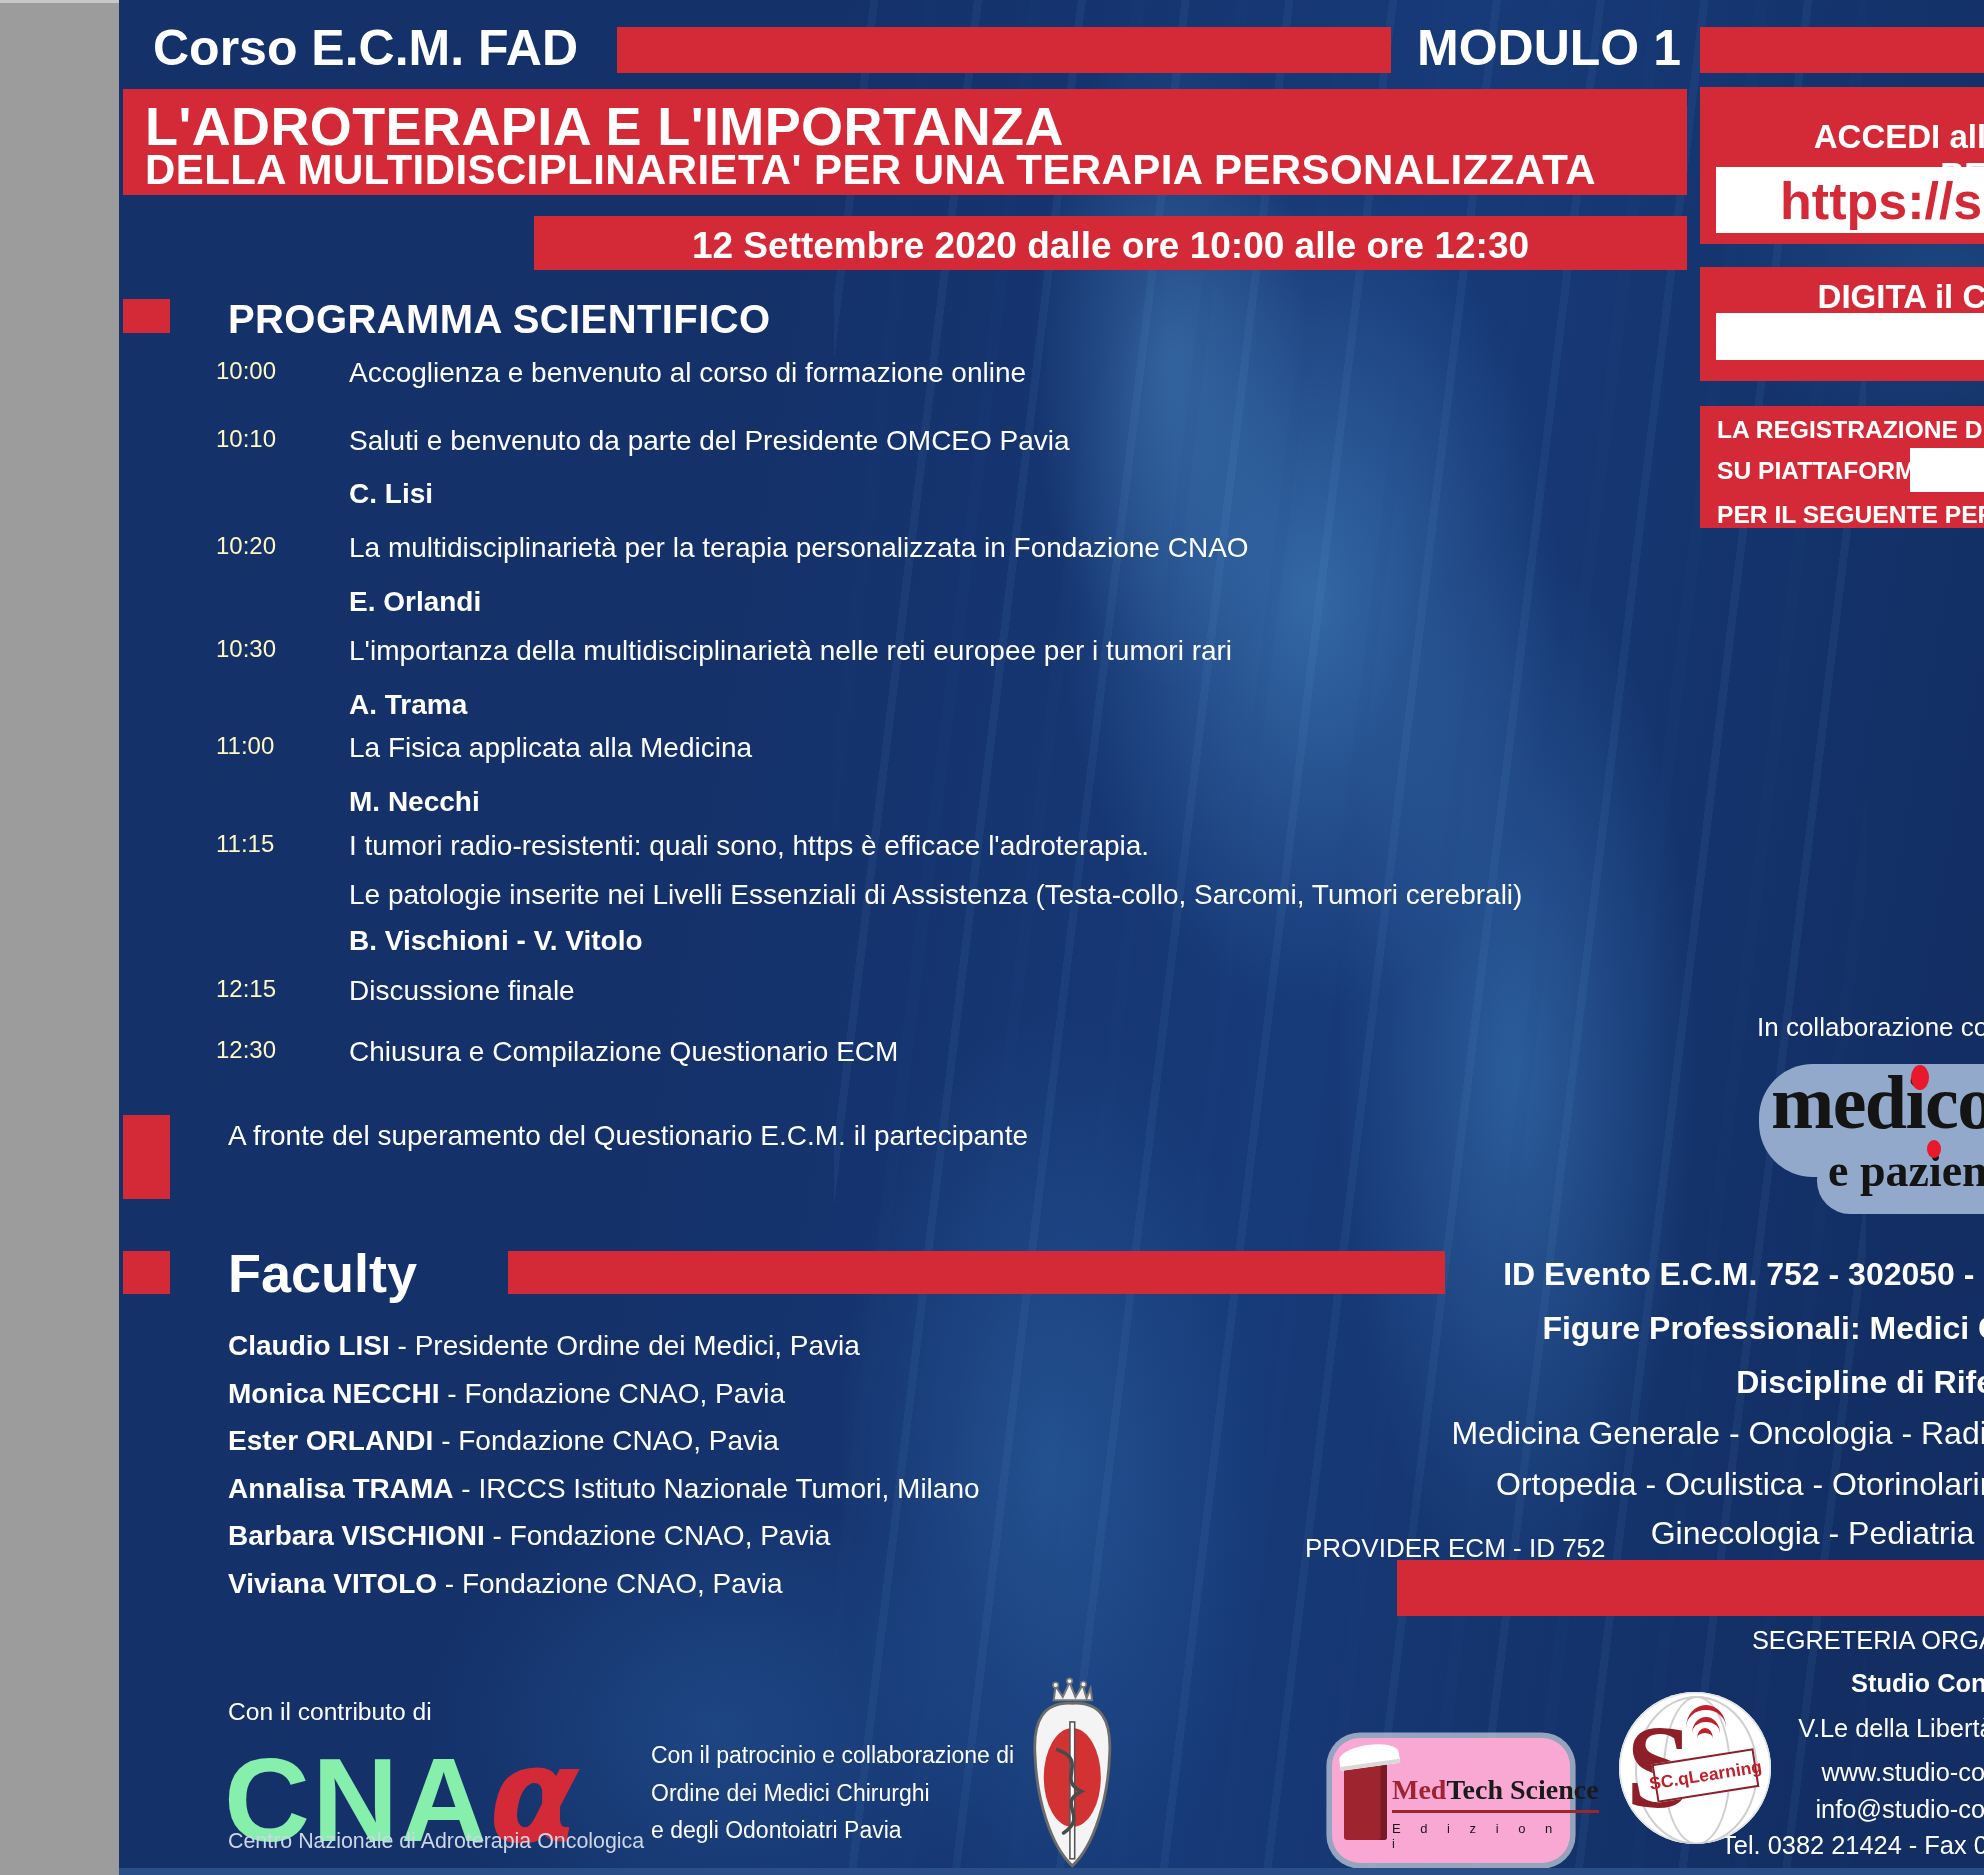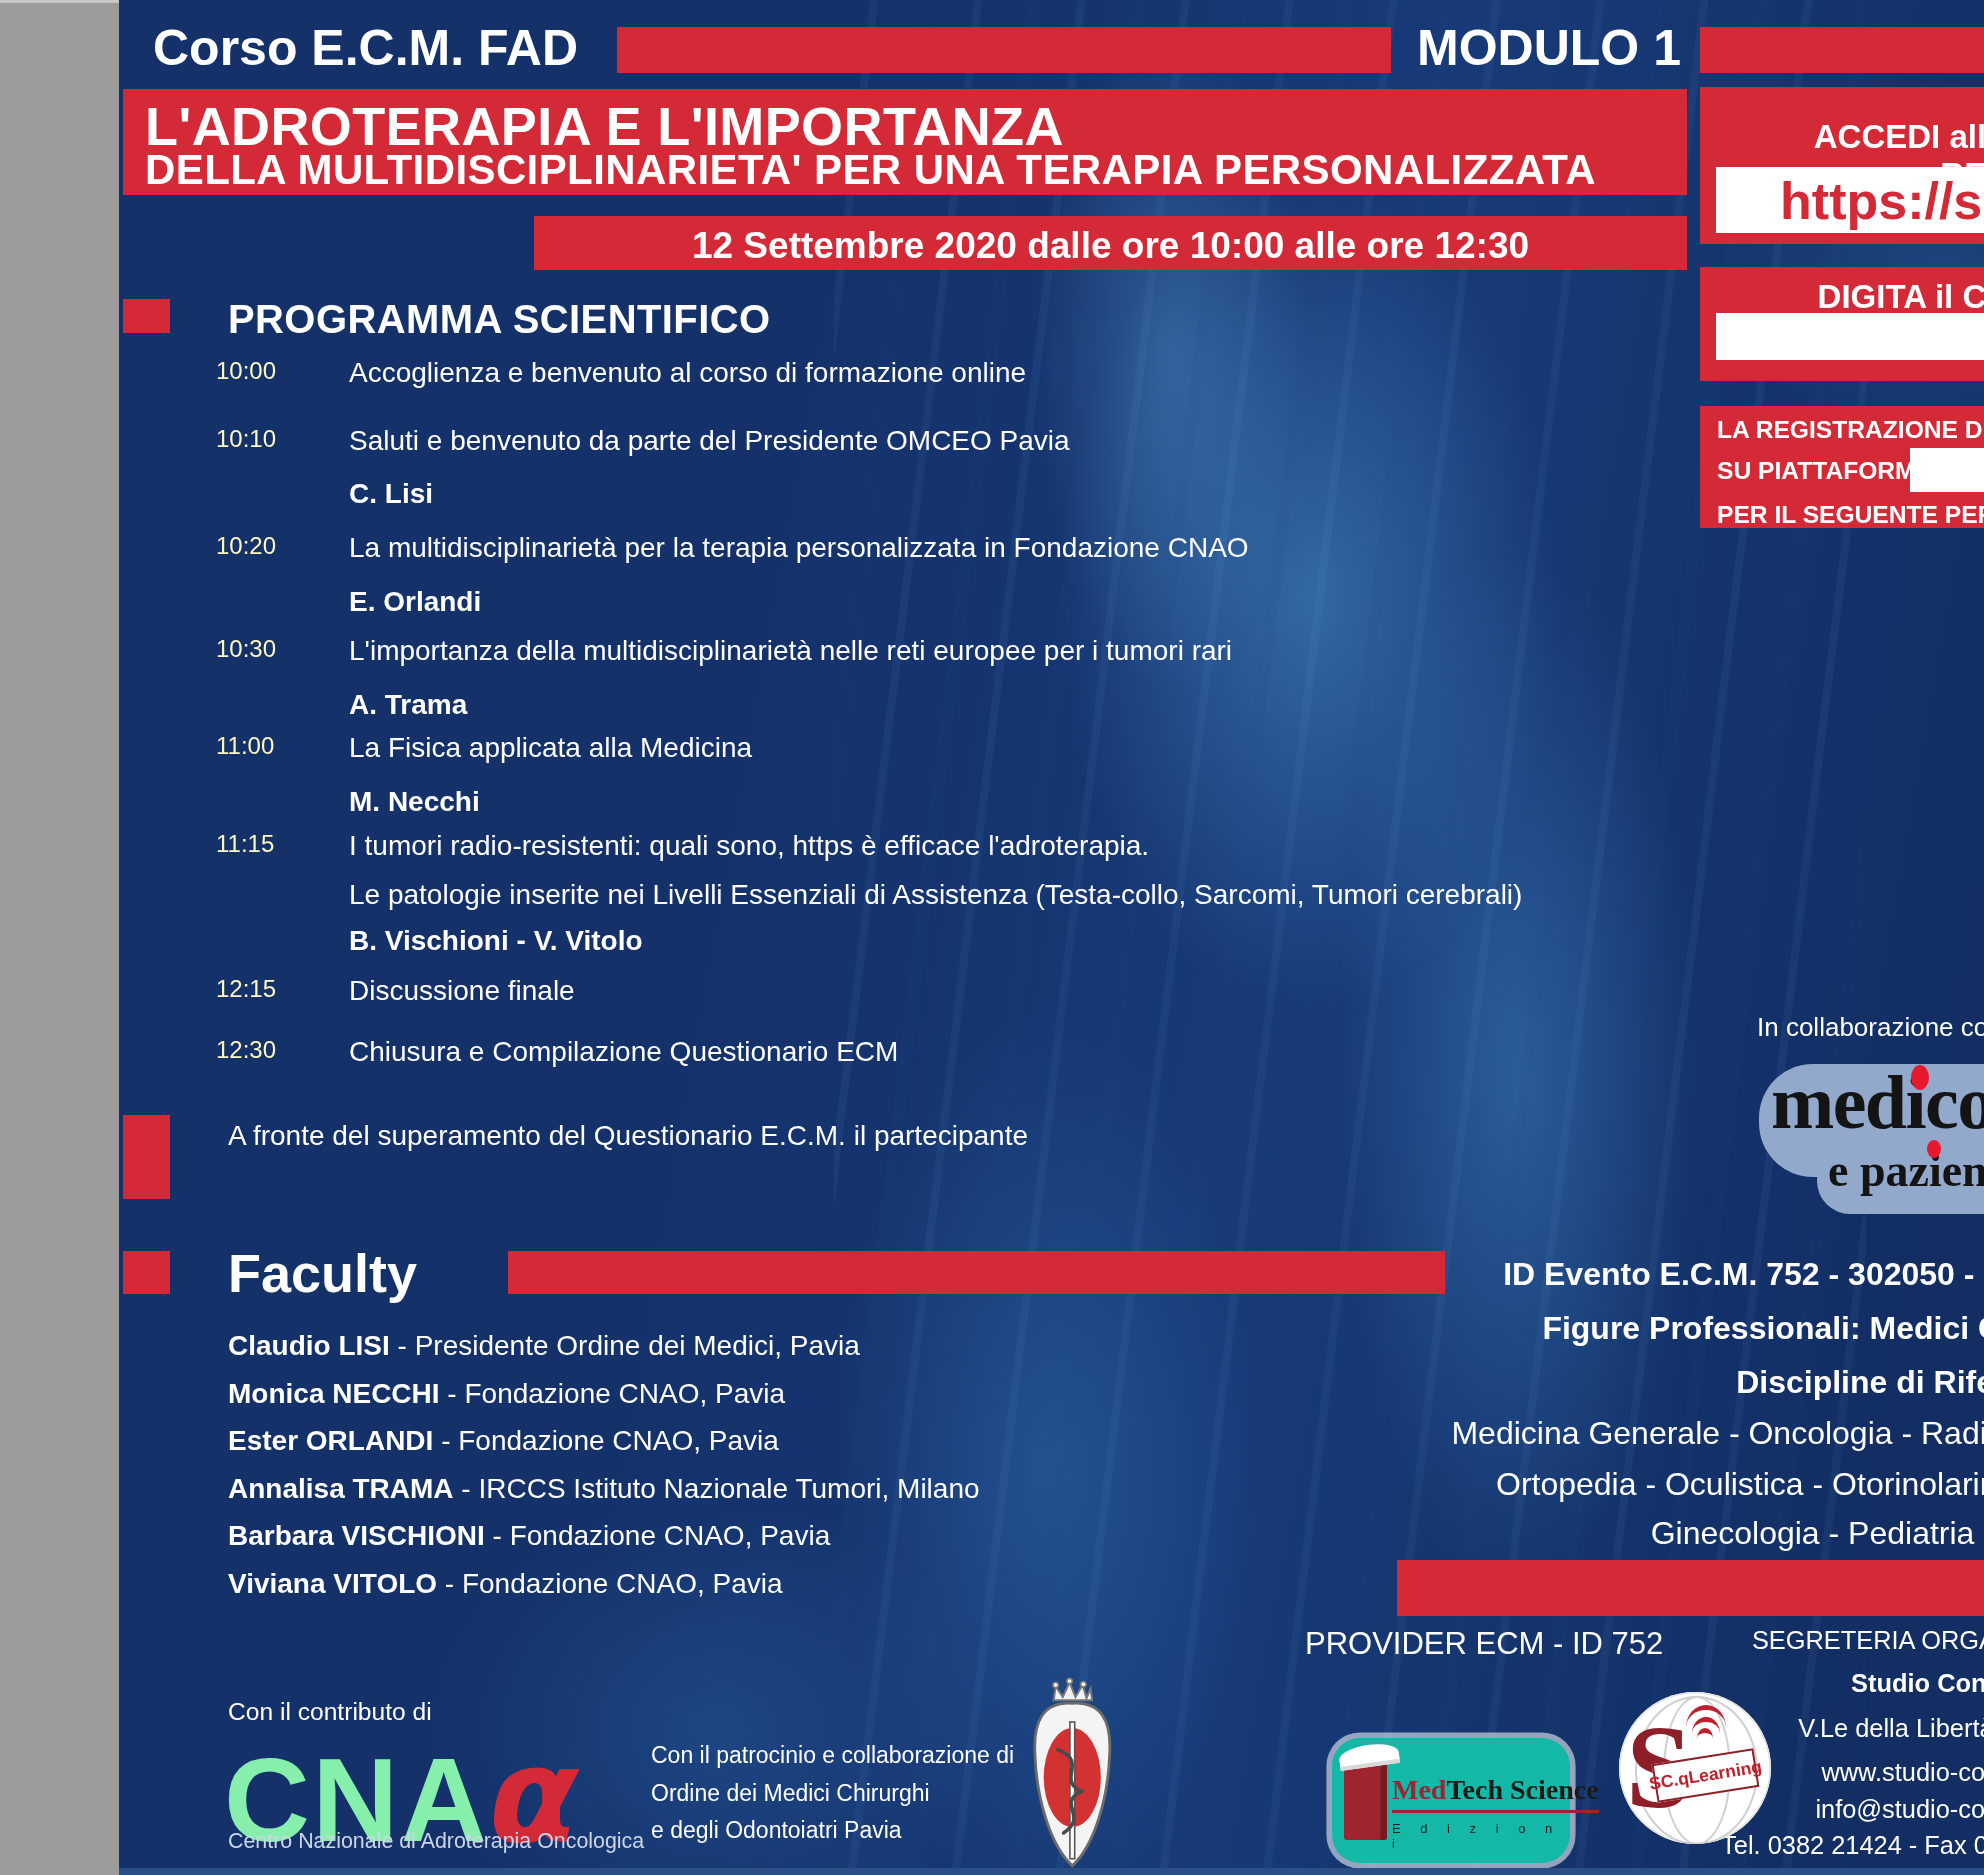--- a/index.html
+++ b/index.html
@@ -78,33 +78,33 @@
   .mp-word2{position:absolute;left:69px;top:96px;font-family:"Liberation Serif",serif;font-weight:bold;
      font-size:46px;color:#141414;}
   .mp-dot1{position:absolute;left:152px;top:16.7px;width:18px;height:25.4px;border-radius:50%;background:#e8192c;}
   .mp-dot2{position:absolute;left:168px;top:92px;width:13.5px;height:18px;border-radius:50%;background:#e8192c;}
 
   
   .ecm-line{position:absolute;left:1370px;width:752px;text-align:right;color:#fff;white-space:nowrap;}
   .red-bar2{position:absolute;left:1397px;top:1560px;width:703px;height:56px;background:#d42a38;}
 
   
-  .provider{left:1305px;top:1626px;font-size:31px;}
+  .provider{left:1305px;top:1533px;font-size:26px;}
   .segreteria{left:1588px;top:1626px;width:534px;text-align:right;font-size:25.4px;}
   .studio-line{position:absolute;left:1548px;width:574px;text-align:right;color:#fff;font-size:25.4px;white-space:nowrap;}
   .contrib{left:228px;top:1698px;font-size:24.6px;}
   .cnao-logo{position:absolute;left:224px;top:1719px;white-space:nowrap;}
   .cnao-cna{font-size:119px;font-weight:bold;color:#86efac;letter-spacing:2.4px;}
   .cnao-alpha{font-family:"DejaVu Sans",sans-serif;font-style:italic;font-weight:bold;
      font-size:131px;color:#d42a38;}
   .cnao-sub{left:228px;top:1829px;font-size:21.4px;color:#ccd6e6;}
   .patro-line{position:absolute;left:651px;font-size:23px;color:#fff;white-space:nowrap;}
   .crest{position:absolute;left:1016px;top:1676px;width:113px;height:195px;}
 
-  .medtech{position:absolute;left:1332px;top:1738px;width:238px;height:125px;background:#14b8a6;
+  .medtech{position:absolute;left:1332px;top:1738px;width:238px;height:125px;background:#f9a8d4;
      border-radius:28px;box-shadow:0 0 0 5.6px rgba(255,255,255,.55);}
   .mt-book{position:absolute;left:12px;top:23px;width:43px;height:79px;background:#9e2430;border-radius:3.2px;
      box-shadow:inset -6.4px 0 0 #771a23;}
   .mt-pages{position:absolute;left:7.1px;top:7.1px;width:60px;height:22px;background:#fff;border-radius:50% 50% 0 0;
      transform:rotate(-8deg);box-shadow:inset 0 -4px 0 #d8d8d8;}
   .mt-line{position:absolute;left:60px;top:36px;font-family:"Liberation Serif",serif;font-weight:bold;
      font-size:28px;color:#1a1a1a;border-bottom:3.2px solid #9e2430;padding-bottom:4px;white-space:nowrap;}
   .mt-med{color:#9e2430;}
   .mt-ed{position:absolute;left:60px;top:83px;font-size:13px;color:#1a1a1a;letter-spacing:8px;}
 

